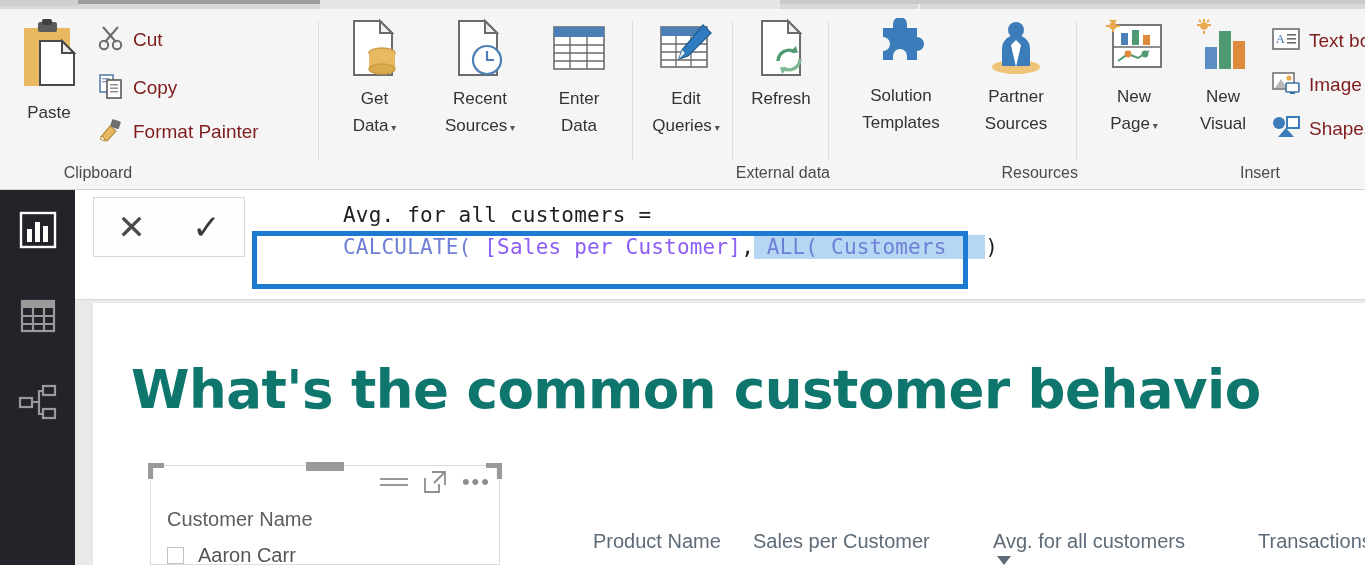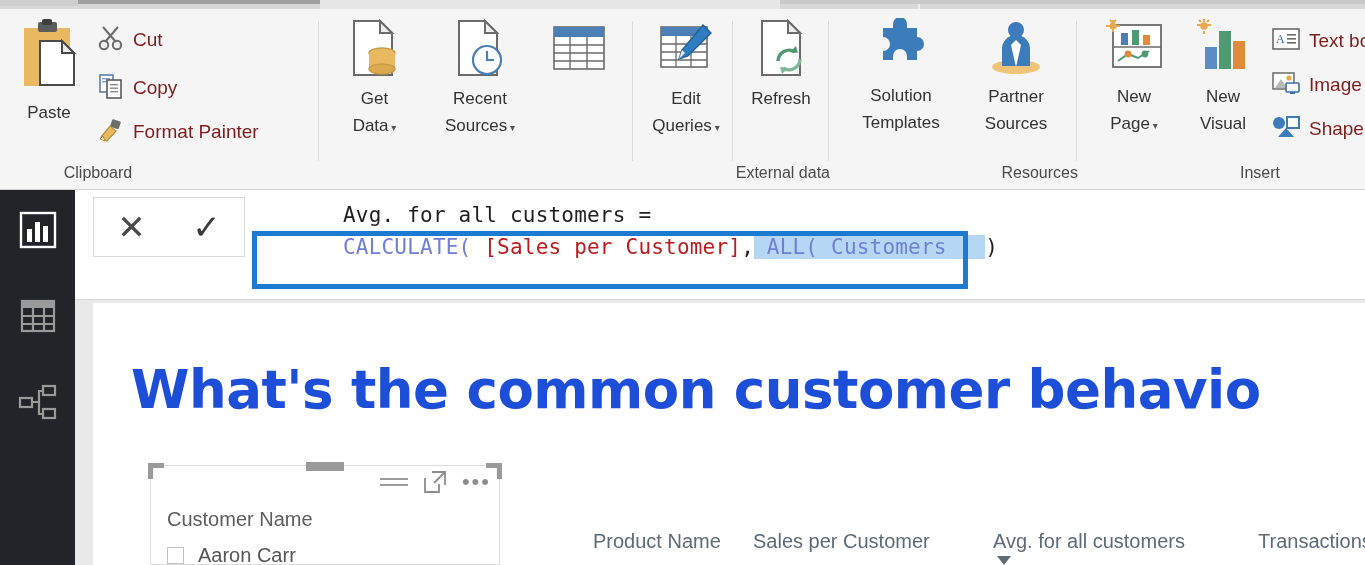--- a/index.html
+++ b/index.html
@@ -67,42 +67,42 @@
   .fx-check { color:#3a3a3a; }
 
   .fx-code {
     position:absolute; left:190px; top:10px; width:1090px;
     font-family:"DejaVu Sans Mono", monospace; font-size:21px;
     color:#1f1f1f; letter-spacing:0.2px;
   }
   .fx-line1 { height:30px; line-height:30px; padding-left:78px; }
   .fx-line2 { height:34px; line-height:34px; padding-left:78px; white-space:pre; }
   .tok-fn { color:#6f7fd6; }
-  .tok-meas { color:#b91c1c; }
+  .tok-meas { color:#8b5cf6; }
   .tok-plain { color:#1f1f1f; }
   .sel-hl { background:#b6d7f4; }
 
   .annot-box {
     position:absolute; left:252px; top:231px; width:716px; height:58px;
     border:5px solid #1c7ad1; background:transparent; pointer-events:none;
   }
 
   
   .canvas-outer {
     position:absolute; top:300px; left:75px; width:1290px; height:265px;
     background:#e9e9e9;
   }
   .canvas-page {
     position:absolute; left:18px; top:3px; width:1272px; height:262px;
     background:#ffffff;
   }
   .report-title {
     position:absolute; left:38px; top:56px;
     font-family:"DejaVu Sans", sans-serif;
-    font-weight:bold; font-size:53px; color:#1d4ed8;
+    font-weight:bold; font-size:53px; color:#0f766e;
     white-space:nowrap; letter-spacing:-0.5px;
   }
 
   
   .slicer {
     position:absolute; left:57px; top:162px; width:350px; height:100px;
     background:#ffffff; border:1px solid #dcdcdc;
   }
   .slicer-hdr { position:absolute; right:8px; top:5px; display:flex; align-items:center; gap:16px; }
   .ic-filter { width:28px; height:18px; position:relative; cursor:pointer; }
@@ -240,20 +240,22 @@
       </div>
 
       <div class="bigbtn" style="left:218px; top:8px; width:82px;">
         <span>
           <svg width="62" height="64" viewBox="0 0 62 64">
             <rect x="6" y="10" width="50" height="42" fill="#ffffff" stroke="#6b6b6b" stroke-width="1.6"></rect>
             <rect x="6" y="10" width="50" height="10" fill="#4b7fb5"></rect>
             <path d="M6 28 h50 M6 36 h50 M6 44 h50 M22 20 v32 M39 20 v32" stroke="#6b6b6b" stroke-width="1.4"></path>
           </svg>
         </span>
+        <div class="lbl">Enter
+Data</div>
       </div>
 
       <div class="group-sep" style="left:312px;"></div>
 
       <div class="bigbtn" style="left:322px; top:8px; width:88px;">
         <span>
           <svg width="62" height="64" viewBox="0 0 62 64">
             <rect x="6" y="10" width="46" height="40" fill="#ffffff" stroke="#6b6b6b" stroke-width="1.6"></rect>
             <rect x="6" y="10" width="46" height="9" fill="#4b7fb5"></rect>
             <path d="M6 27 h46 M6 35 h46 M6 43 h46 M21 19 v31 M36 19 v31" stroke="#6b6b6b" stroke-width="1.3"></path>

